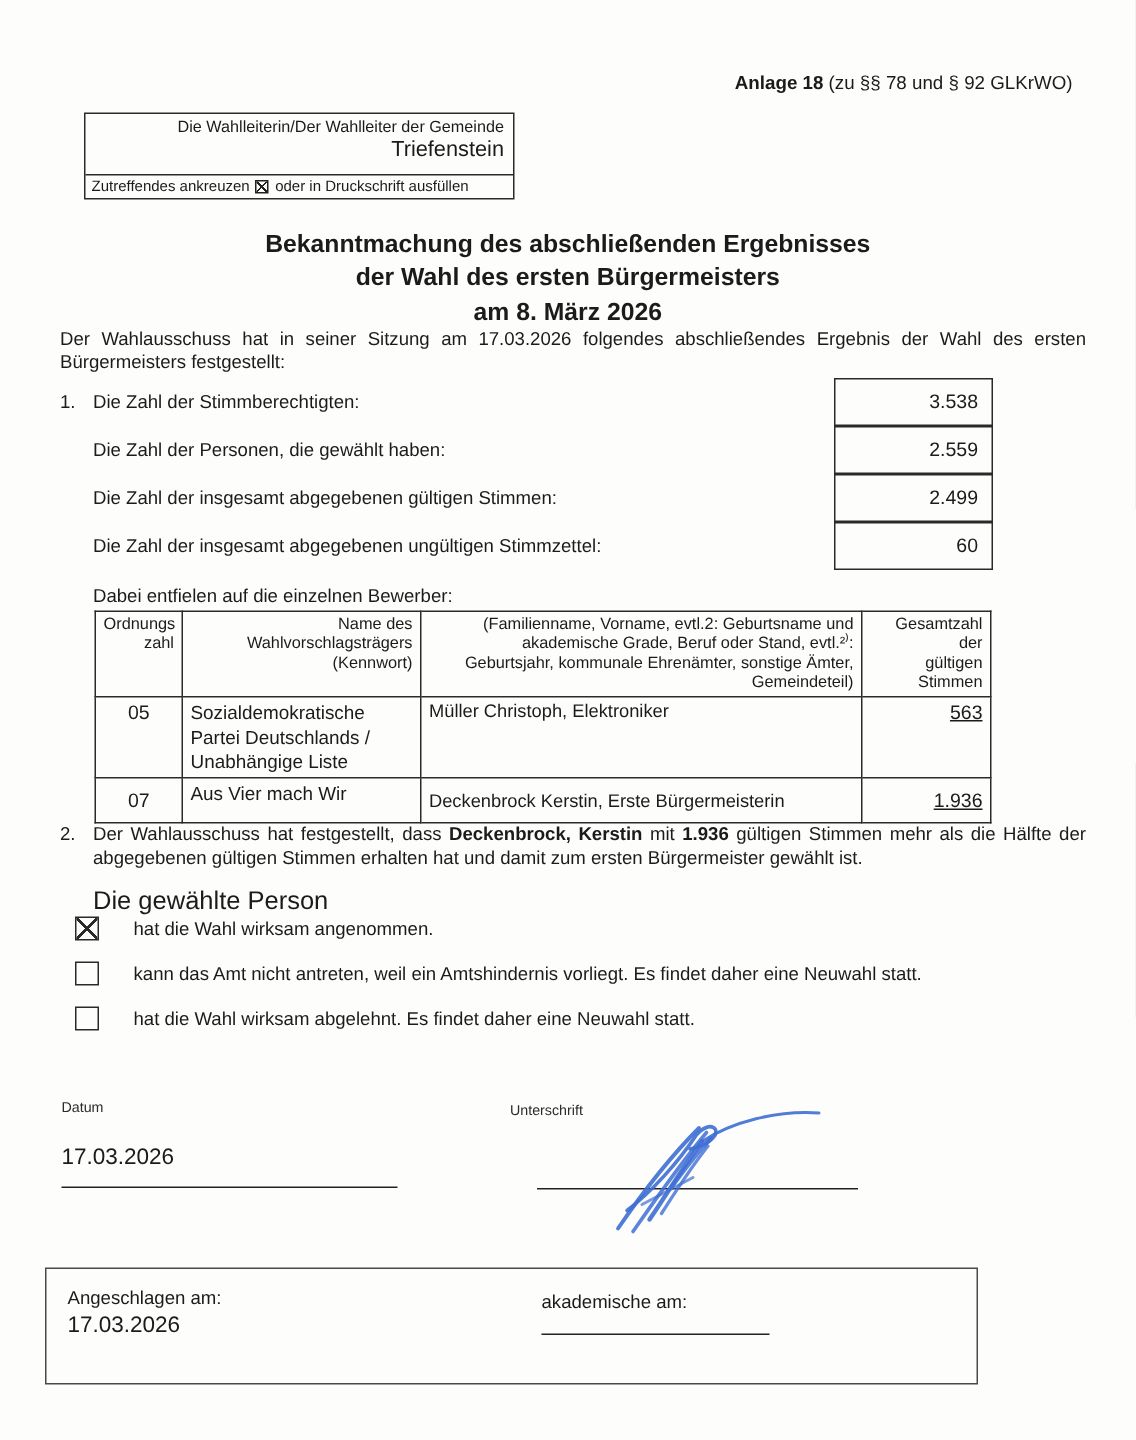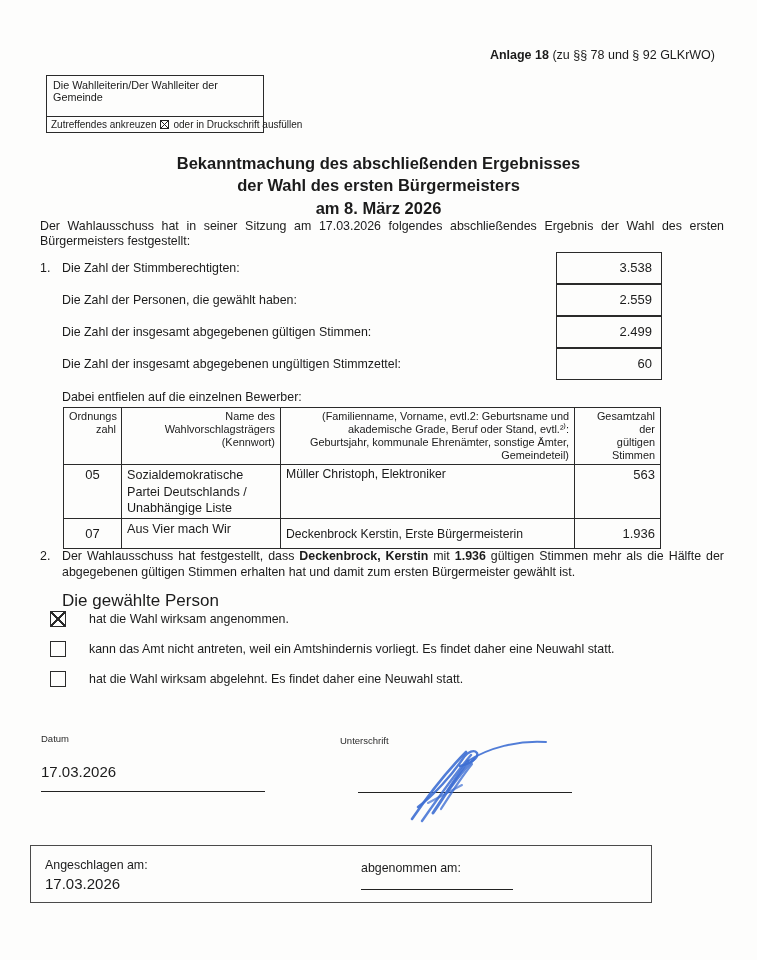--- a/index.html
+++ b/index.html
@@ -6,21 +6,21 @@
   html,body { background:#e8e8e8; }
   .page {
     position:relative; width:757px; height:960px; margin:0 auto;
     background:#fdfdfc; color:#1b1b1b;
     font-family:"Liberation Sans", sans-serif;
     overflow:hidden;
   }
   .anlage { position:absolute; top:48px; right:42px; font-size:12.5px; }
   .anlage b { font-weight:bold; }
 
-  .issuer-box { position:absolute; left:46px; top:75px; width:218px; border:1.6px solid #2a2a2a; background:#fdfdfc; }
+  .issuer-box { position:absolute; left:56px; top:75px; width:287px; border:1.6px solid #2a2a2a; background:#fdfdfc;text-align:right; }
   .issuer-main { padding:3px 6px 6px 6px; min-height:40px; }
   .issuer-line1 { font-size:10.8px; }
   .issuer-line2 { font-size:14.5px; margin-top:1px; }
   .issuer-footer { border-top:1.4px solid #2a2a2a; font-size:10px; padding:2px 4px; display:flex; align-items:center; gap:4px; white-space:nowrap; }
 
   .glyph-checkbox {
     display:inline-block; width:9px; height:9px; border:1.2px solid #222; flex:0 0 auto;
     background:
       linear-gradient(to top right, transparent 44%, #222 44%, #222 56%, transparent 56%),
       linear-gradient(to bottom right, transparent 44%, #222 44%, #222 56%, transparent 56%);
@@ -43,21 +43,21 @@
   table.results { position:absolute; top:407px; left:63px; width:597px; border-collapse:collapse; table-layout:fixed; background:#fdfdfc; }
   table.results th, table.results td { border:1.3px solid #2a2a2a; padding:2px 5px; }
   table.results th { font-weight:normal; font-size:10.9px; text-align:right; vertical-align:top; line-height:1.2; }
   .col-nr { width:58px; } .col-party { width:159px; } .col-cand { width:294px; } .col-votes { width:86px; }
   th.hdr-nr { text-align:center; white-space:pre-line; padding-top:6px; }
   th.hdr-party, th.hdr-votes { white-space:pre-line; }
   th.hdr-cand { text-align:justify; }
   td.cell-nr { text-align:center; font-size:13px; vertical-align:top; padding-top:5px; }
   td.cell-party { font-size:12.6px; line-height:1.3; vertical-align:top; padding-top:4px; }
   td.cell-cand { font-size:12.2px; vertical-align:top; padding-top:4px; }
-  td.cell-votes { font-size:13px; text-align:right; vertical-align:top; padding-top:6px; padding-right:8px; }
+  td.cell-votes { font-size:13px; text-align:right; vertical-align:top; padding-top:6px; padding-right:8px;text-decoration:underline; }
   tr.row-short td { height:30px; }
   tr.row-short td.cell-votes, tr.row-short td.cell-cand, tr.row-short td.cell-nr { vertical-align:middle; padding-top:2px; }
 
   .section2 { position:absolute; top:549px; left:40px; width:690px; }
   .s2-num { position:absolute; left:0; top:0; font-size:12.4px; }
   .s2-text { margin-left:22px; width:662px; font-size:12.4px; line-height:1.27; text-align:justify; }
   .person-label { position:absolute; top:42px; left:22px; font-size:17px; }
 
   .options { position:absolute; top:604px; left:50px; width:660px; }
   .opt-row { position:relative; height:30px; display:flex; align-items:center; }
@@ -70,38 +70,39 @@
   .opt-label { margin-left:23px; font-size:12.4px; }
 
   .sig-label { position:absolute; font-size:9.5px; color:#2b2b2b; }
   .datum-label { top:733px; left:41px; }
   .unterschrift-label { top:735px; left:340px; }
   .datum-value { position:absolute; top:763px; left:41px; font-size:15px; }
   .datum-line { position:absolute; top:791px; left:41px; width:224px; border-bottom:1.6px solid #222; }
   .sig-line { position:absolute; top:792px; left:358px; width:214px; border-bottom:1.4px solid #222; }
   .sig-svg { position:absolute; top:733px; left:392px; width:190px; height:92px; }
 
-  .footer-box { position:absolute; top:845px; left:30px; width:622px; height:58px; border:1.7px solid #4a4a4a; background:#fdfdfc; }
+  .footer-box { position:absolute; top:845px; left:30px; width:622px; height:78px; border:1.7px solid #4a4a4a; background:#fdfdfc; }
   .posted-label { position:absolute; top:12px; left:14px; font-size:12.4px; }
   .posted-date { position:absolute; top:29px; left:14px; font-size:15px; }
   .removed-label { position:absolute; top:15px; left:330px; font-size:12.4px; }
   .removed-line { position:absolute; top:43px; left:330px; width:152px; border-bottom:1.4px solid #222; }
 </style>
 </head>
 <body>
 
 <div class="page">
 
   <div class="anlage">
     <b>Anlage 18</b><span> (zu §§ 78 und § 92 GLKrWO)</span>
   </div>
 
   <div class="issuer-box">
     <div class="issuer-main">
       <div class="issuer-line1">Die Wahlleiterin/Der Wahlleiter der Gemeinde</div>
+      <div class="issuer-line2">Triefenstein</div>
     </div>
     <div class="issuer-footer">
       <span>Zutreffendes ankreuzen</span>
       <span class="glyph-checkbox"></span>
       <span>oder in Druckschrift ausfüllen</span>
     </div>
   </div>
 
   <div class="title">
     <div>Bekanntmachung des abschließenden Ergebnisses</div>
@@ -207,17 +208,17 @@
       <path d="M 26 74 C 42 62, 60 42, 72 24 C 76 19, 82 16, 85 20 C 87 25, 78 31, 68 33" stroke-width="2.4" opacity="0.9"></path>
       <path d="M 56 58 C 64 47, 72 36, 82 26" stroke-width="2.8" opacity="0.85"></path>
       <path d="M 76 28 C 96 15, 126 7, 154 9" stroke-width="2.0" opacity="0.9"></path>
       <path d="M 36 70 L 70 52" stroke-width="2.0" opacity="0.7"></path>
     </g>
   </svg>
 
   <div class="footer-box">
     <div class="posted-label">Angeschlagen am:</div>
     <div class="posted-date">17.03.2026</div>
-    <div class="removed-label">abgenommen am:</div>
+    <div class="removed-label">akademische am:</div>
     <div class="removed-line"></div>
   </div>
 
 </div>
 
 </body></html>

